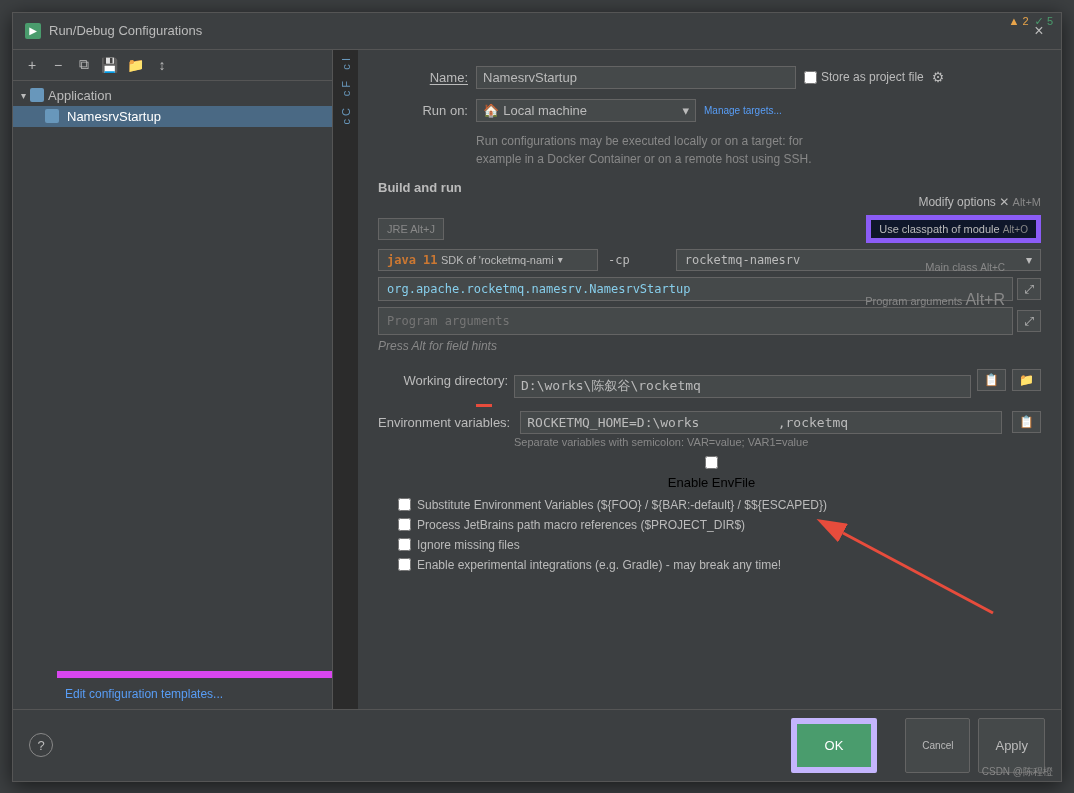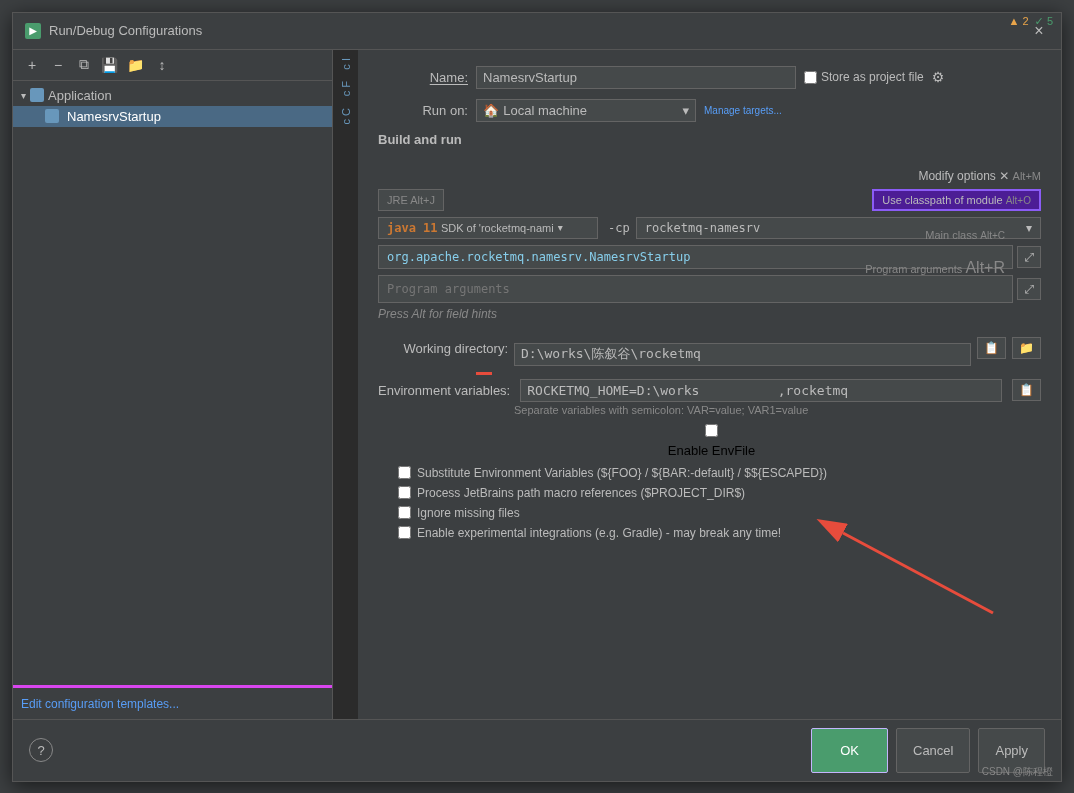--- a/index.html
+++ b/index.html
@@ -113,21 +113,22 @@
     .tree-arrow { color: #bbb; font-size: 10px; }
     .app-icon {
       width: 14px;
       height: 14px;
       background: #6897bb;
       border-radius: 2px;
       display: inline-block;
     }
     .sidebar-footer {
       padding: 8px;
-      border-top: 3px solid #d946ef;
+      border-top: 7px solid #d946ef;
+      margin-left: 44px;
     }
     .sidebar-footer a {
       color: #589df6;
       text-decoration: none;
       font-size: 12px;
       cursor: pointer;
     }
     .left-edge {
       width: 25px;
       background: #2b2b2b;
@@ -214,21 +215,21 @@
     .desc-text {
       color: #888;
       font-size: 12px;
       margin-left: 98px;
       margin-bottom: 12px;
       line-height: 1.5;
     }
     .section-title {
       color: #bbb;
       font-weight: bold;
-      margin-bottom: 22px;
+      margin-bottom: 0;
     }
     .modify-options {
       display: flex;
       justify-content: flex-end;
       margin-bottom: 6px;
       gap: 8px;
     }
     .modify-link {
       color: #bbb;
       font-size: 12px;
@@ -272,20 +273,21 @@
       border: 1px solid #646464;
       color: #bbb;
       padding: 3px 8px;
       font-size: 12px;
       cursor: pointer;
       display: flex;
       align-items: center;
       gap: 4px;
       flex: 1;
       justify-content: space-between;
+      margin-left: 40px;
     }
     .main-class-field {
       background: #45494a;
       border: 1px solid #646464;
       color: #87ceeb;
       padding: 4px 8px;
       font-family: monospace;
       font-size: 12px;
       flex: 1;
     }
@@ -405,48 +407,49 @@
       display: flex;
       align-items: center;
       justify-content: center;
     }
     .footer-right {
       display: flex;
       gap: 8px;
     }
     .btn-ok {
       background: #4a9c6d;
-      border: 1px solid #c4b5fd;
+      border: 6px solid #c4b5fd;
       color: white;
       padding: 14px 28px;
       cursor: pointer;
       font-size: 13px;
       border-radius: 2px;
     }
     .btn-cancel {
       background: #45494a;
       border: 1px solid #646464;
       color: #bbb;
       padding: 6px 16px;
       cursor: pointer;
+      font-size: 10px;
+      border-radius: 2px;
+      margin-left: 20px;
+    }
+    .btn-apply {
+      background: #45494a;
+      border: 1px solid #646464;
+      color: #bbb;
+      padding: 6px 16px;
+      cursor: pointer;
       font-size: 13px;
       border-radius: 2px;
     }
-    .btn-apply {
-      background: #45494a;
-      border: 1px solid #646464;
-      color: #bbb;
-      padding: 6px 16px;
-      cursor: pointer;
-      font-size: 13px;
-      border-radius: 2px;
-    }
     .use-classpath-btn {
-      background: #4c1d95;
-      border: 2px solid #8b5cf6;
+      background: #0f172a;
+      border: 5px solid #8b5cf6;
       color: #bbb;
       padding: 3px 8px;
       font-size: 11px;
       cursor: pointer;
       white-space: nowrap;
     }
     
     .notif-bar {
       position: absolute;
       top: 2px;
@@ -539,20 +542,24 @@
         <div class="run-on-dropdown">
           <div class="run-on-left">
             <span>🏠</span>
             <span>Local machine</span>
           </div>
           <span>▾</span>
         </div>
         <a class="manage-targets">Manage targets...</a>
       </div>
 
+      <div class="desc-text">
+        Run configurations may be executed locally or on a target: for<br>
+        example in a Docker Container or on a remote host using SSH.
+      </div>
 
       <div class="section-title">Build and run</div>
 
       <div class="modify-options">
         <a class="modify-link">
           <span>Modify options</span>
           <span> ✕</span>
           <span style="color:#888;font-size:11px;"> Alt+M</span>
         </a>
       </div>

